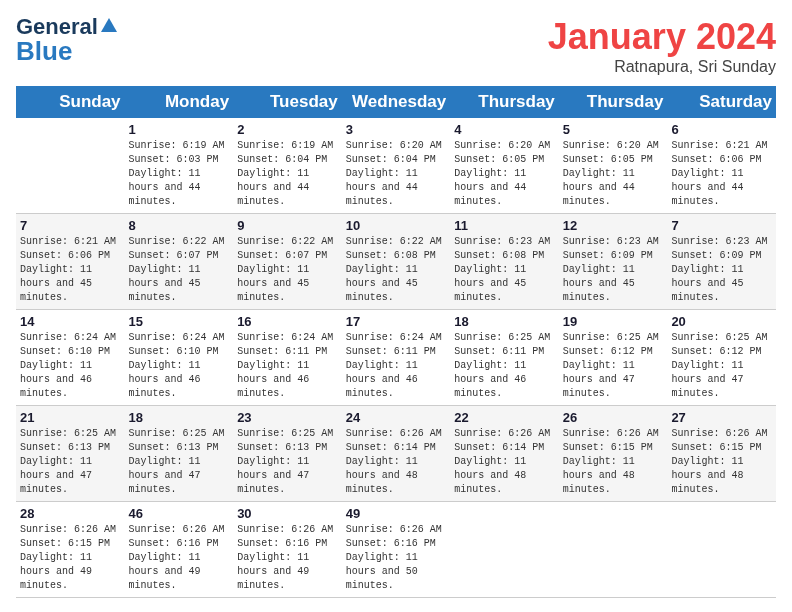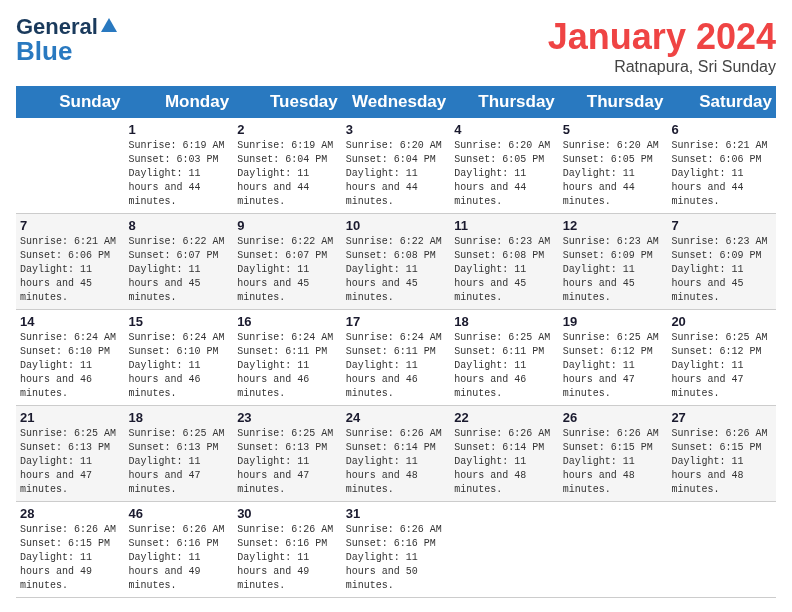--- a/index.html
+++ b/index.html
@@ -250,21 +250,21 @@
         </td>
         <td>
           <span class="day-num">46</span>
           <div class="cell-info">Sunrise: 6:26 AM<br>Sunset: 6:16 PM<br>Daylight: 11 hours and 49 minutes.</div>
         </td>
         <td>
           <span class="day-num">30</span>
           <div class="cell-info">Sunrise: 6:26 AM<br>Sunset: 6:16 PM<br>Daylight: 11 hours and 49 minutes.</div>
         </td>
         <td>
-          <span class="day-num">31</span>
+          <span class="day-num">49</span>
           <div class="cell-info">Sunrise: 6:26 AM<br>Sunset: 6:16 PM<br>Daylight: 11 hours and 50 minutes.</div>
         </td>
         <td></td>
         <td></td>
         <td></td>
       </tr>
     </tbody>
 </table>
 
 </body></html>

